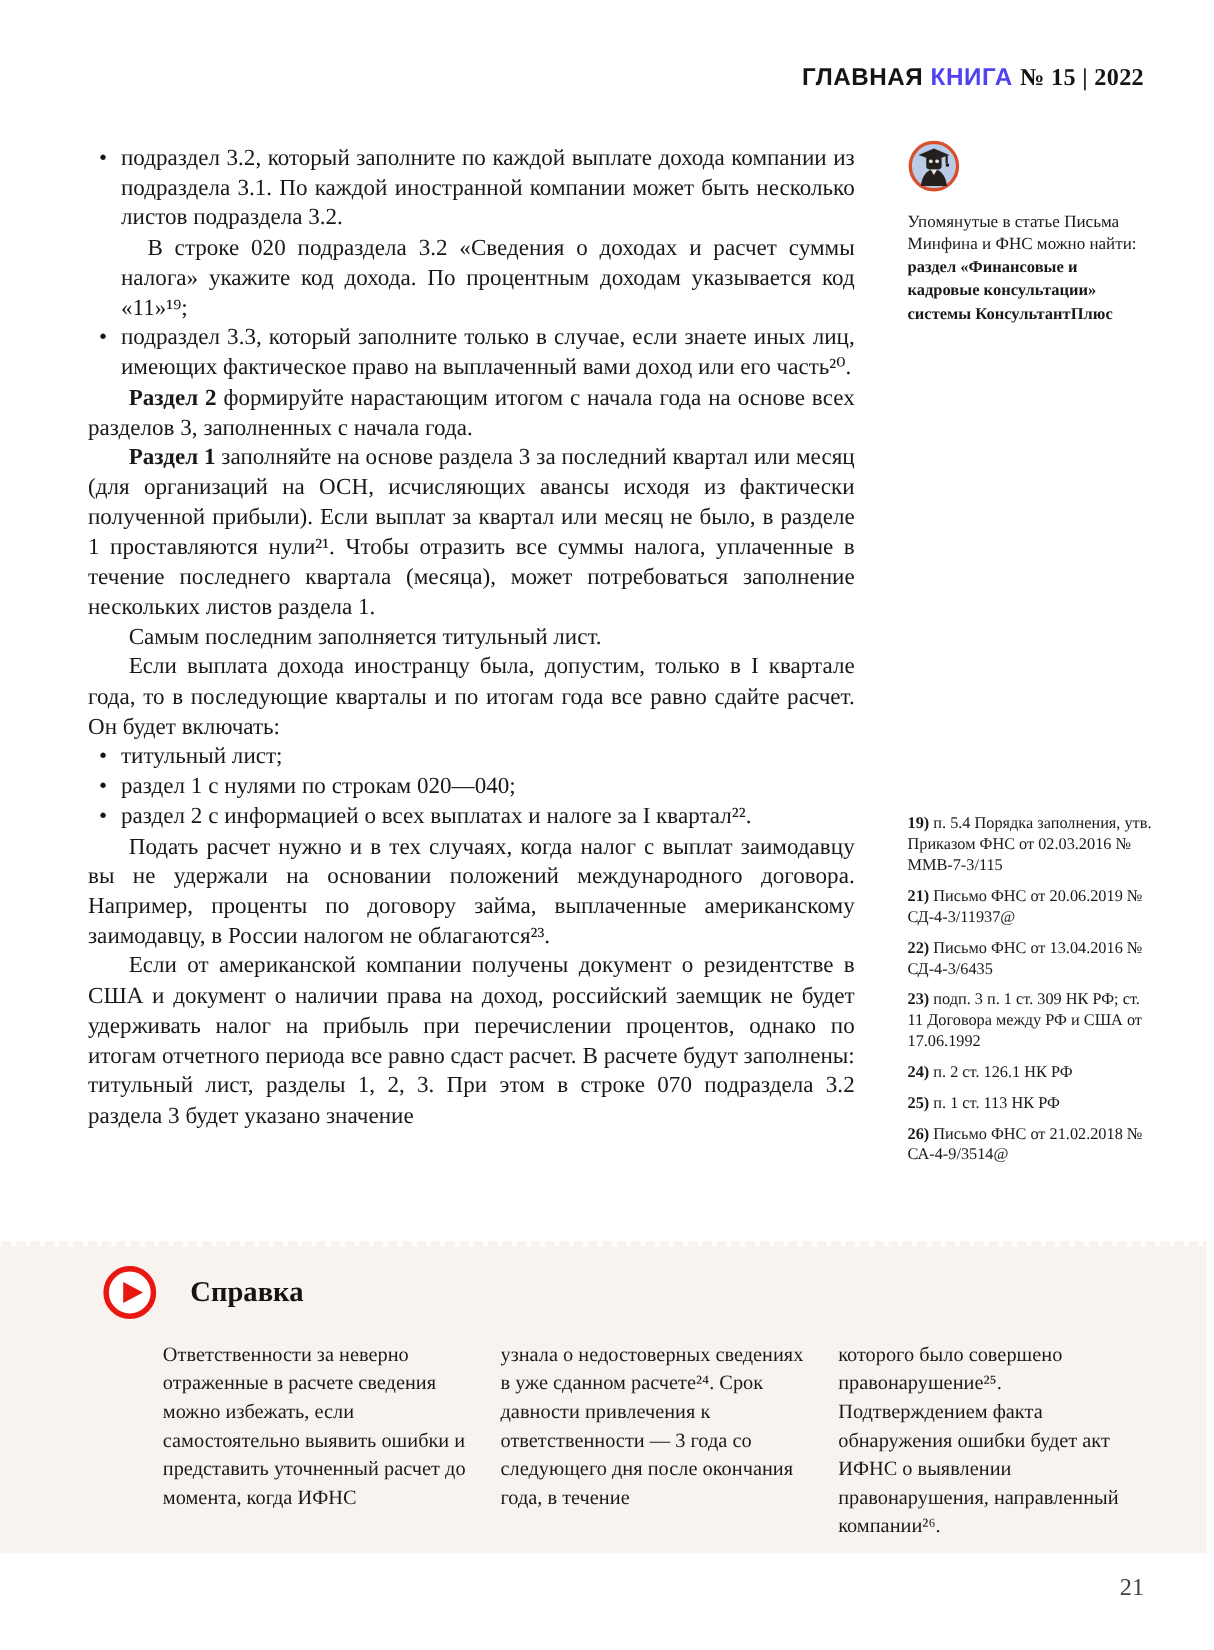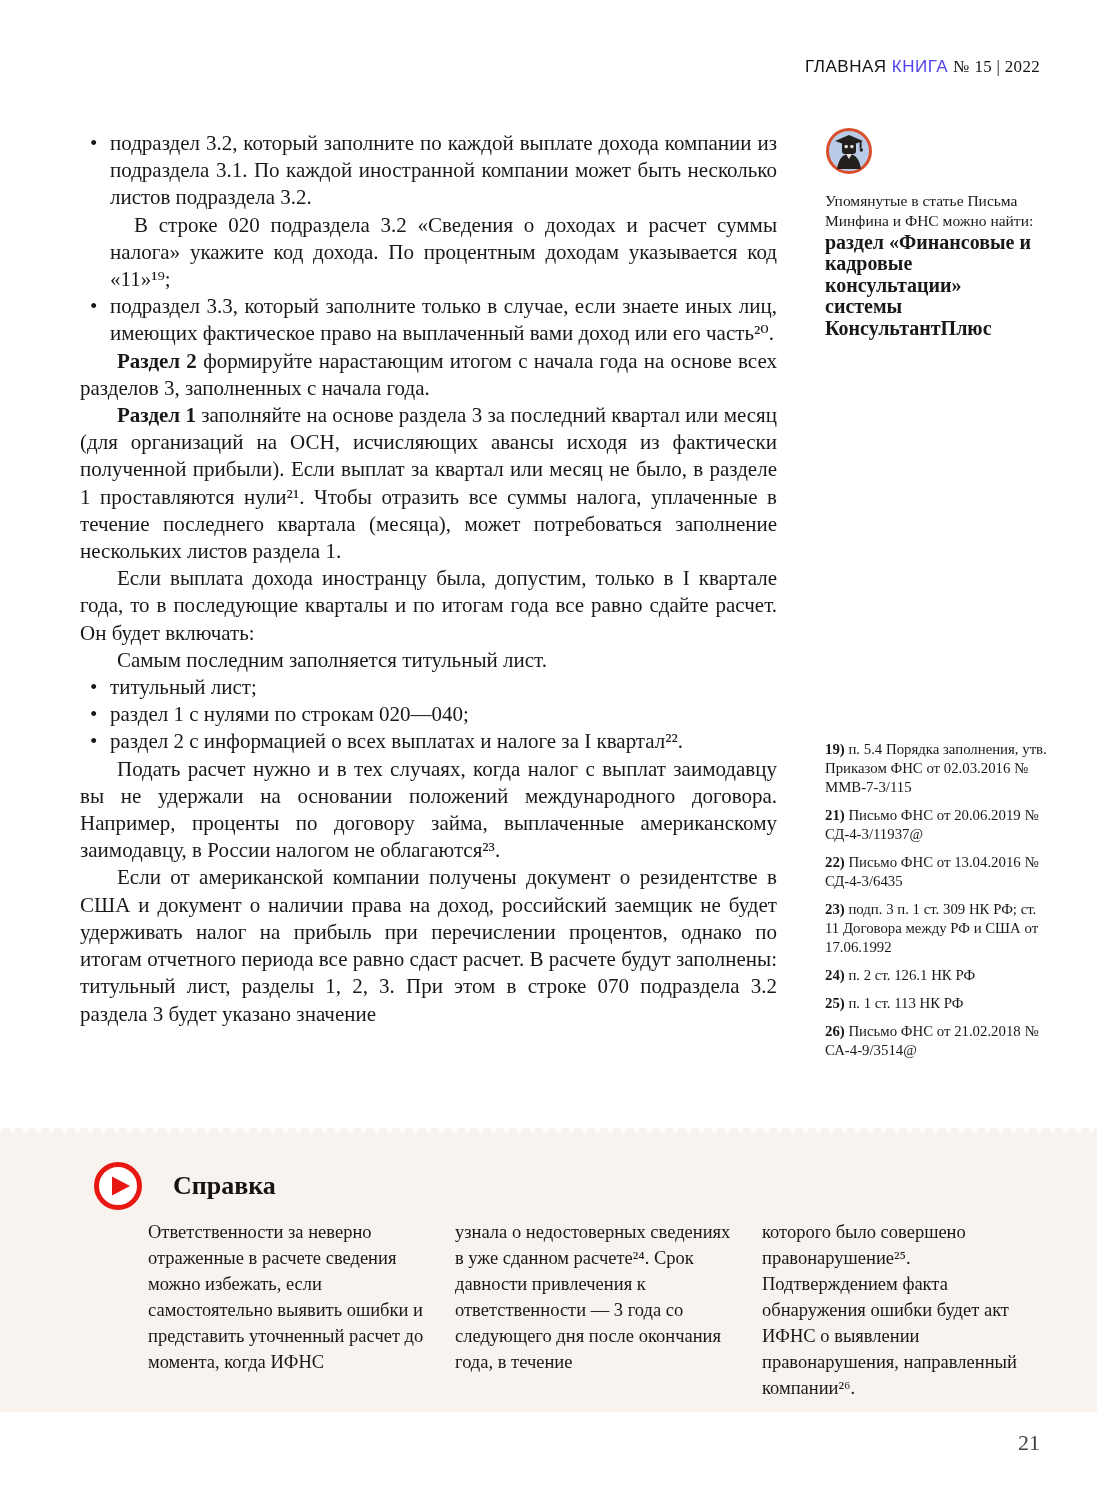--- a/index.html
+++ b/index.html
@@ -13,21 +13,21 @@
   html,body{margin:0;padding:0;background:#ffffff;}
   .page{
     position:relative;width:1104px;height:1500px;background:#ffffff;
     font-family:"Liberation Serif","DejaVu Serif",serif;color:var(--ink);
     overflow:hidden;
   }
   
   .header{
     position:absolute;top:57px;right:64px;white-space:nowrap;
     font-family:"Liberation Sans","DejaVu Sans",sans-serif;
-    font-weight:normal;font-size:17px;letter-spacing:.5px;
+    font-weight:bold;font-size:22px;letter-spacing:.5px;
   }
   .header .brand-black{color:#141414;}
   .header .brand-accent{color:var(--accent-blue);}
   .header .issue{font-family:"Liberation Serif","DejaVu Serif",serif;color:#141414;letter-spacing:.3px;}
   
   .main-col{
     position:absolute;left:80px;top:130px;width:697px;
     font-size:21px;line-height:27.2px;text-align:justify;
   }
   .main-col p{margin:0;}
@@ -36,35 +36,35 @@
   ul.bullets li{position:relative;}
   ul.bullets li::before{content:"\2022";position:absolute;left:-20px;top:0;}
   .sub-p{text-indent:24px;}
   b.lead{font-weight:bold;}
   
   .side-note{
     position:absolute;left:825px;top:127px;width:218px;
     font-size:15.5px;line-height:20.5px;
   }
   .side-note .icon-wrap{margin:0 0 10px 0;}
-  .side-note .bold{font-weight:bold;font-size:20px;line-height:21.5px;}
+  .side-note .bold{font-weight:bold;font-size:15px;line-height:21.5px;}
   
   .footnotes{
     position:absolute;left:825px;top:740px;width:222px;
     font-size:14.8px;line-height:19px;
   }
   .footnotes .fn{margin:0 0 9px 0;}
   .footnotes .fn b{font-weight:bold;text-align:center;}
   
   .spravka{
     position:absolute;left:0;top:1133px;width:1097px;height:279px;
     background:var(--box-bg);
   }
   .spravka .zigzag{position:absolute;left:0;top:-5px;width:100%;height:5px;display:block;}
-  .spravka .title-row{position:absolute;left:93px;top:28px;display:flex;align-items:flex-start;}
+  .spravka .title-row{position:absolute;left:93px;top:17px;display:flex;align-items:flex-start;}
   .spravka .play{width:50px;height:50px;display:block;}
   .spravka h2{
     margin:0 0 0 30px;font-size:26px;font-weight:bold;line-height:50px;color:#141414;
   }
   .spravka .cols{
     position:absolute;left:148px;top:86px;width:894px;
     display:grid;grid-template-columns:repeat(3,1fr);column-gap:27px;
     font-size:18.5px;line-height:26px;
   }
   .spravka .cols p{margin:0;}
@@ -89,22 +89,22 @@
       <li>
         <p>подраздел 3.2, который заполните по каждой выплате дохода компании из подраздела 3.1. По каждой иностранной компании может быть несколько листов подраздела 3.2.</p>
         <p class="sub-p">В строке 020 подраздела 3.2 «Сведения о доходах и расчет суммы налога» укажите код дохода. По процентным доходам указывается код «11»¹⁹;</p>
       </li>
       <li>
         <p>подраздел 3.3, который заполните только в случае, если знаете иных лиц, имеющих фактическое право на выплаченный вами доход или его часть²⁰.</p>
       </li>
     </ul>
     <p class="pind"><b class="lead">Раздел 2</b><span> формируйте нарастающим итогом с начала года на основе всех разделов 3, заполненных с начала года.</span></p>
     <p class="pind"><b class="lead">Раздел 1</b><span> заполняйте на основе раздела 3 за последний квартал или месяц (для организаций на ОСН, исчисляющих авансы исходя из фактически полученной прибыли). Если выплат за квартал или месяц не было, в разделе 1 проставляются нули²¹. Чтобы отразить все суммы налога, уплаченные в течение последнего квартала (месяца), может потребоваться заполнение нескольких листов раздела 1.</span></p>
+    <p class="pind">Самым последним заполняется титульный лист.</p>
     <p class="pind">Если выплата дохода иностранцу была, допустим, только в I квартале года, то в последующие кварталы и по итогам года все равно сдайте расчет. Он будет включать:</p>
-    <p class="pind">Самым последним заполняется титульный лист.</p>
     <ul class="bullets">
       <li>
           <p>титульный лист;</p>
         </li>
       <li>
           <p>раздел 1 с нулями по строкам 020—040;</p>
         </li>
       <li>
           <p>раздел 2 с информацией о всех выплатах и налоге за I квартал²².</p>
         </li>

